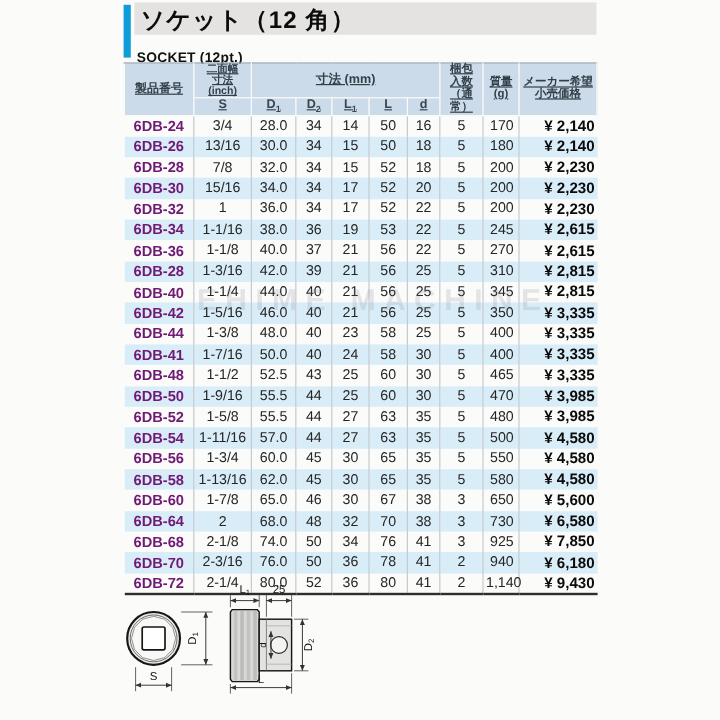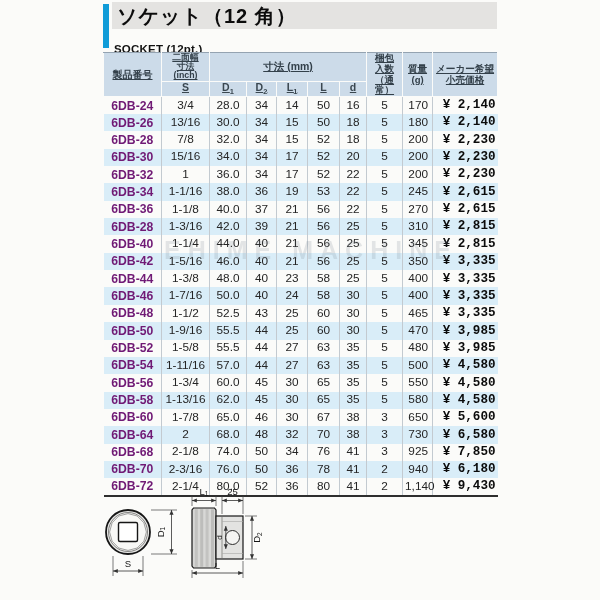--- a/index.html
+++ b/index.html
@@ -53,21 +53,21 @@
   thead tr.subrow{border-bottom:1px solid #94a3b1;}
   thead tr:first-child{height:28px;}
   tbody td{
     height:17.35px;padding:0 2px;
     font-size:11.8px;color:#252525;
     text-align:center;vertical-align:middle;line-height:1;
     border-left:1px solid #c3cad0;
   }
   tbody td.c-product{border-left:none;font-weight:700;font-size:12.2px;color:#701a75;}
   tbody td.c-mass{text-align:right;padding-right:4px;}
-  tbody td.c-price{text-align:right;font-weight:700;font-size:12.6px;color:#0b0b0b;padding-right:2px;font-family:Liberation Mono, monospace;}
+  tbody td.c-price{text-align:right;font-weight:700;font-size:12.6px;color:#0b0b0b;padding-right:2px;}
   tbody tr:nth-child(even){background:var(--stripe);}
   tbody tr:last-child td{border-bottom:2.5px solid #2e2e2e;}
   .watermark{
     position:absolute;left:146px;top:224px;width:330px;
     text-align:center;pointer-events:none;
     font-size:25px;font-weight:800;letter-spacing:7px;
     color:rgba(105,118,132,0.17);
     text-transform:uppercase;white-space:nowrap;margin-top:12px;
   }
   svg.diagram{position:absolute;left:98px;top:483px;}
@@ -251,21 +251,21 @@
         <td class="c-d1">48.0</td>
         <td class="c-d2">40</td>
         <td class="c-l1">23</td>
         <td class="c-l">58</td>
         <td class="c-d">25</td>
         <td class="c-pack">5</td>
         <td class="c-mass">400</td>
         <td class="c-price">¥ 3,335</td>
       </tr>
       <tr>
-        <td class="c-product">6DB-46</td>
+        <td class="c-product">6DB-41</td>
         <td class="c-s">1-7/16</td>
         <td class="c-d1">50.0</td>
         <td class="c-d2">40</td>
         <td class="c-l1">24</td>
         <td class="c-l">58</td>
         <td class="c-d">30</td>
         <td class="c-pack">5</td>
         <td class="c-mass">400</td>
         <td class="c-price">¥ 3,335</td>
       </tr>

